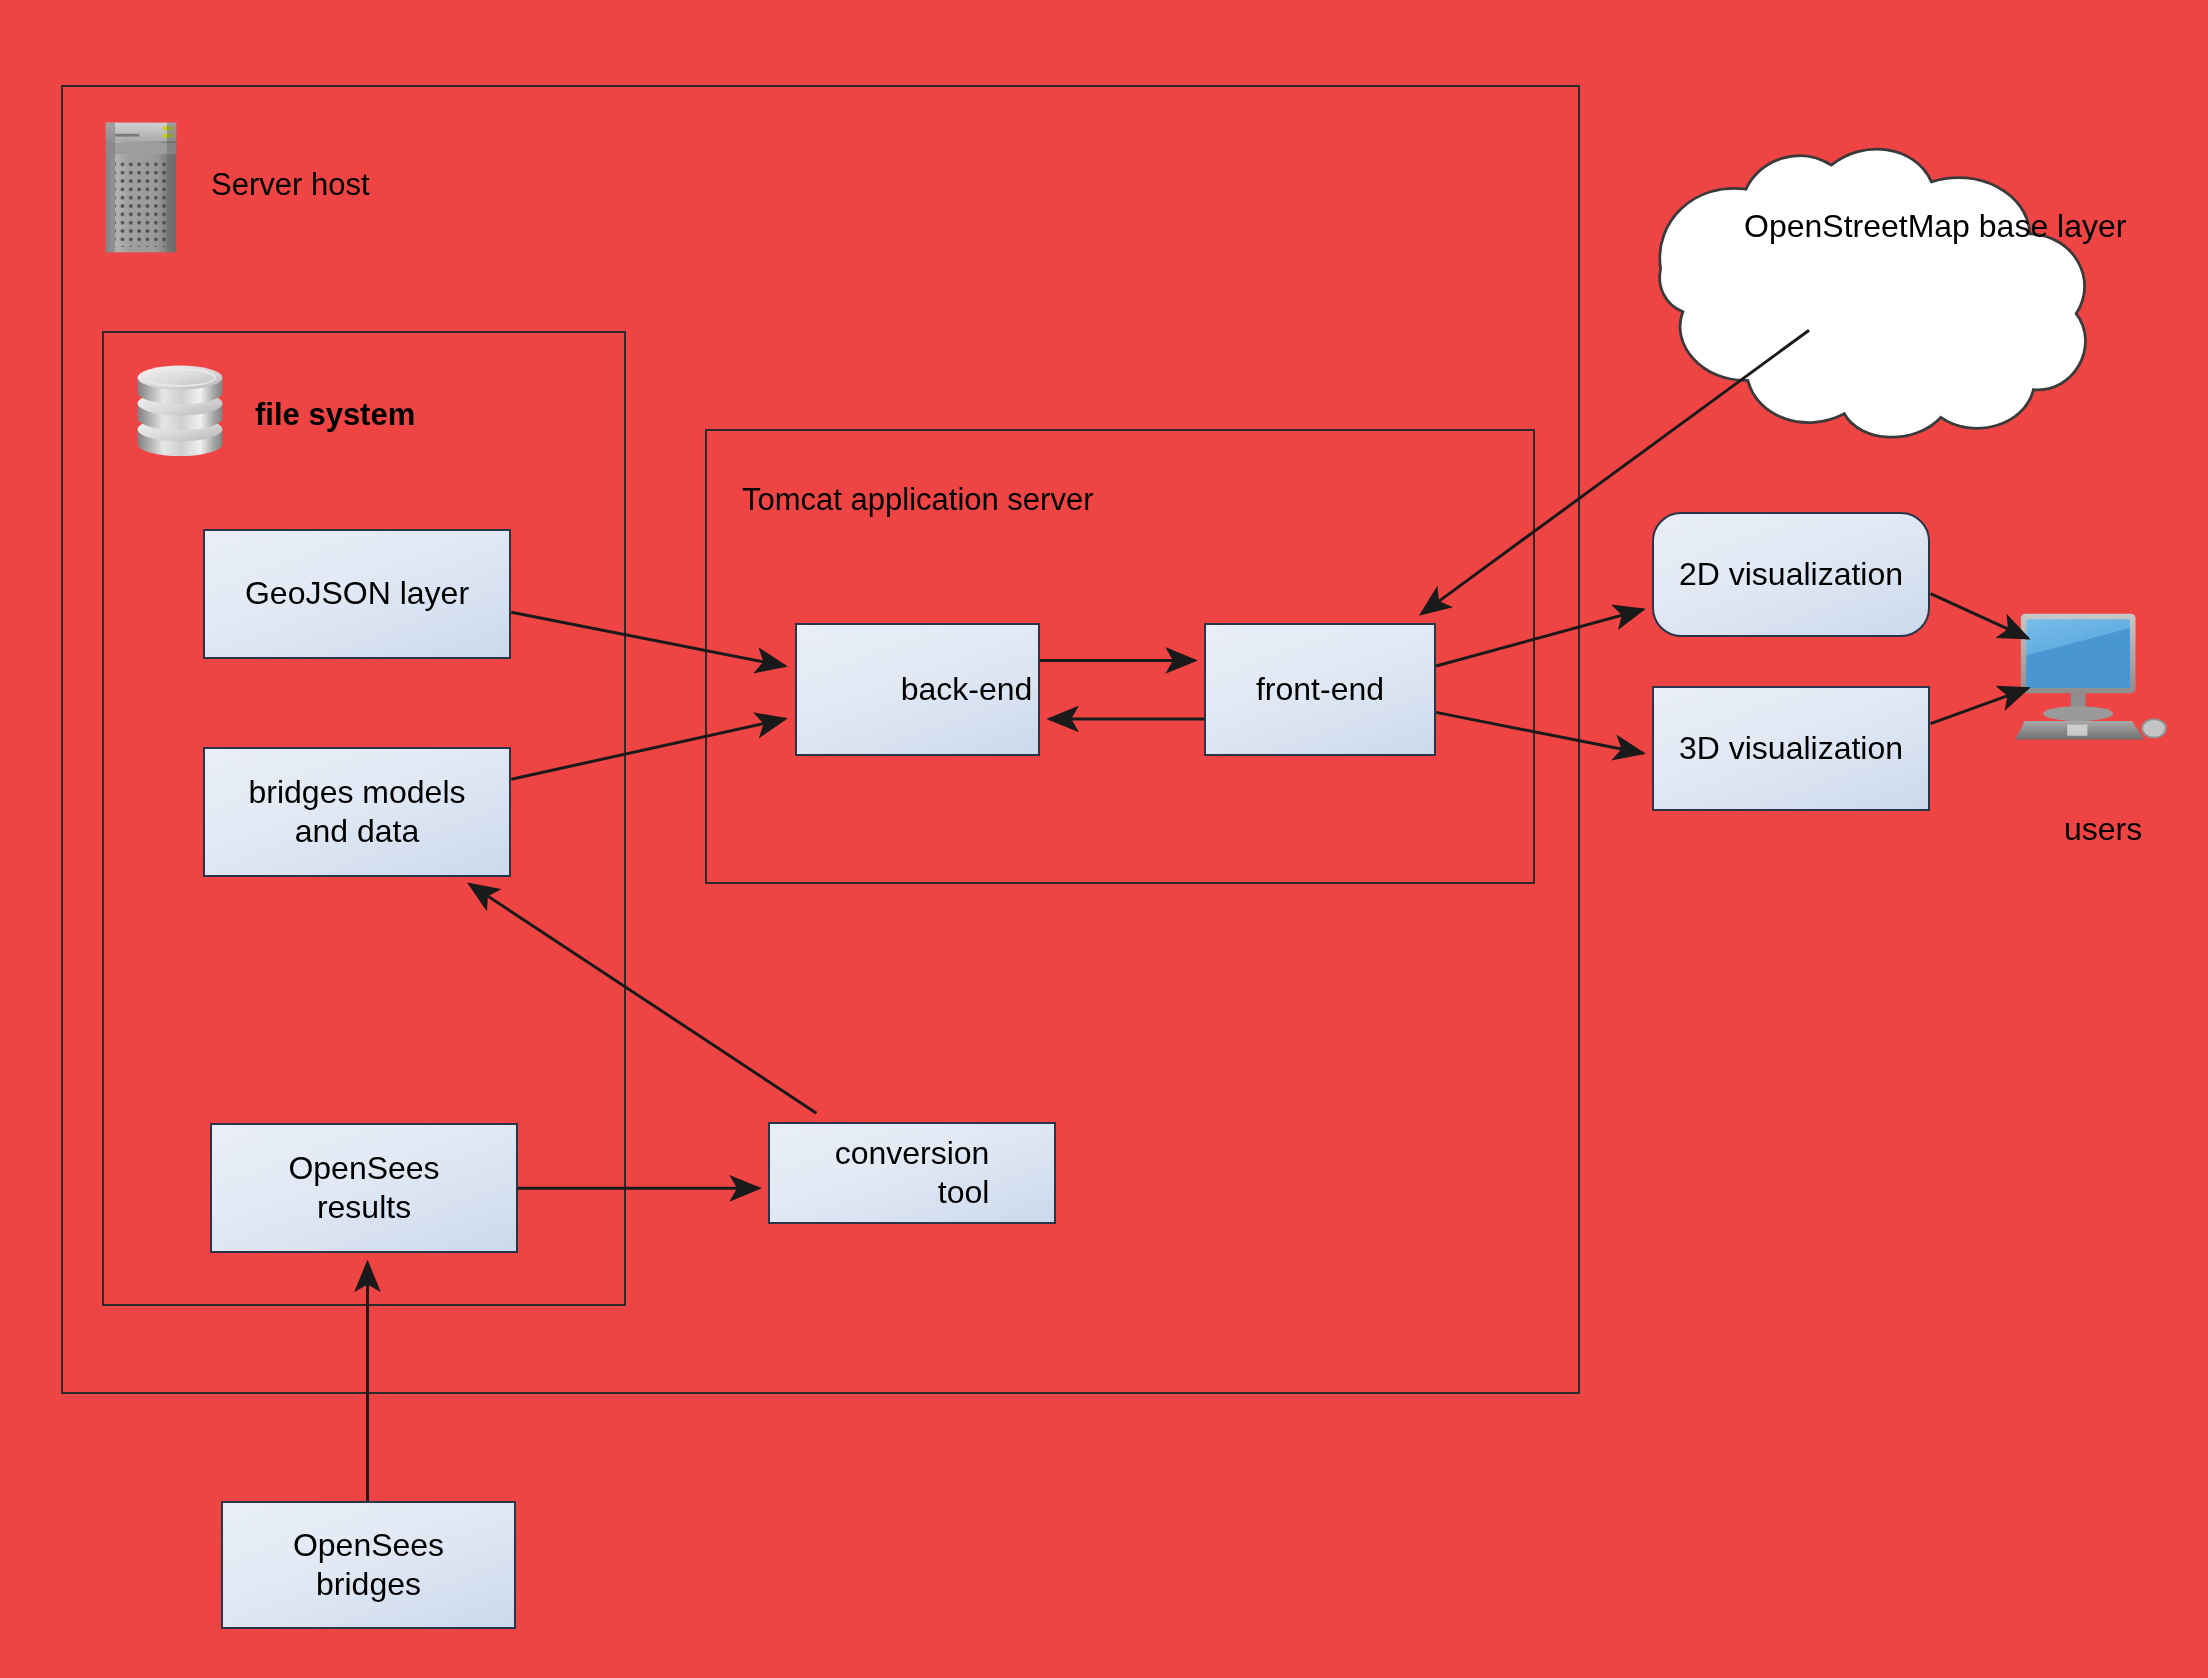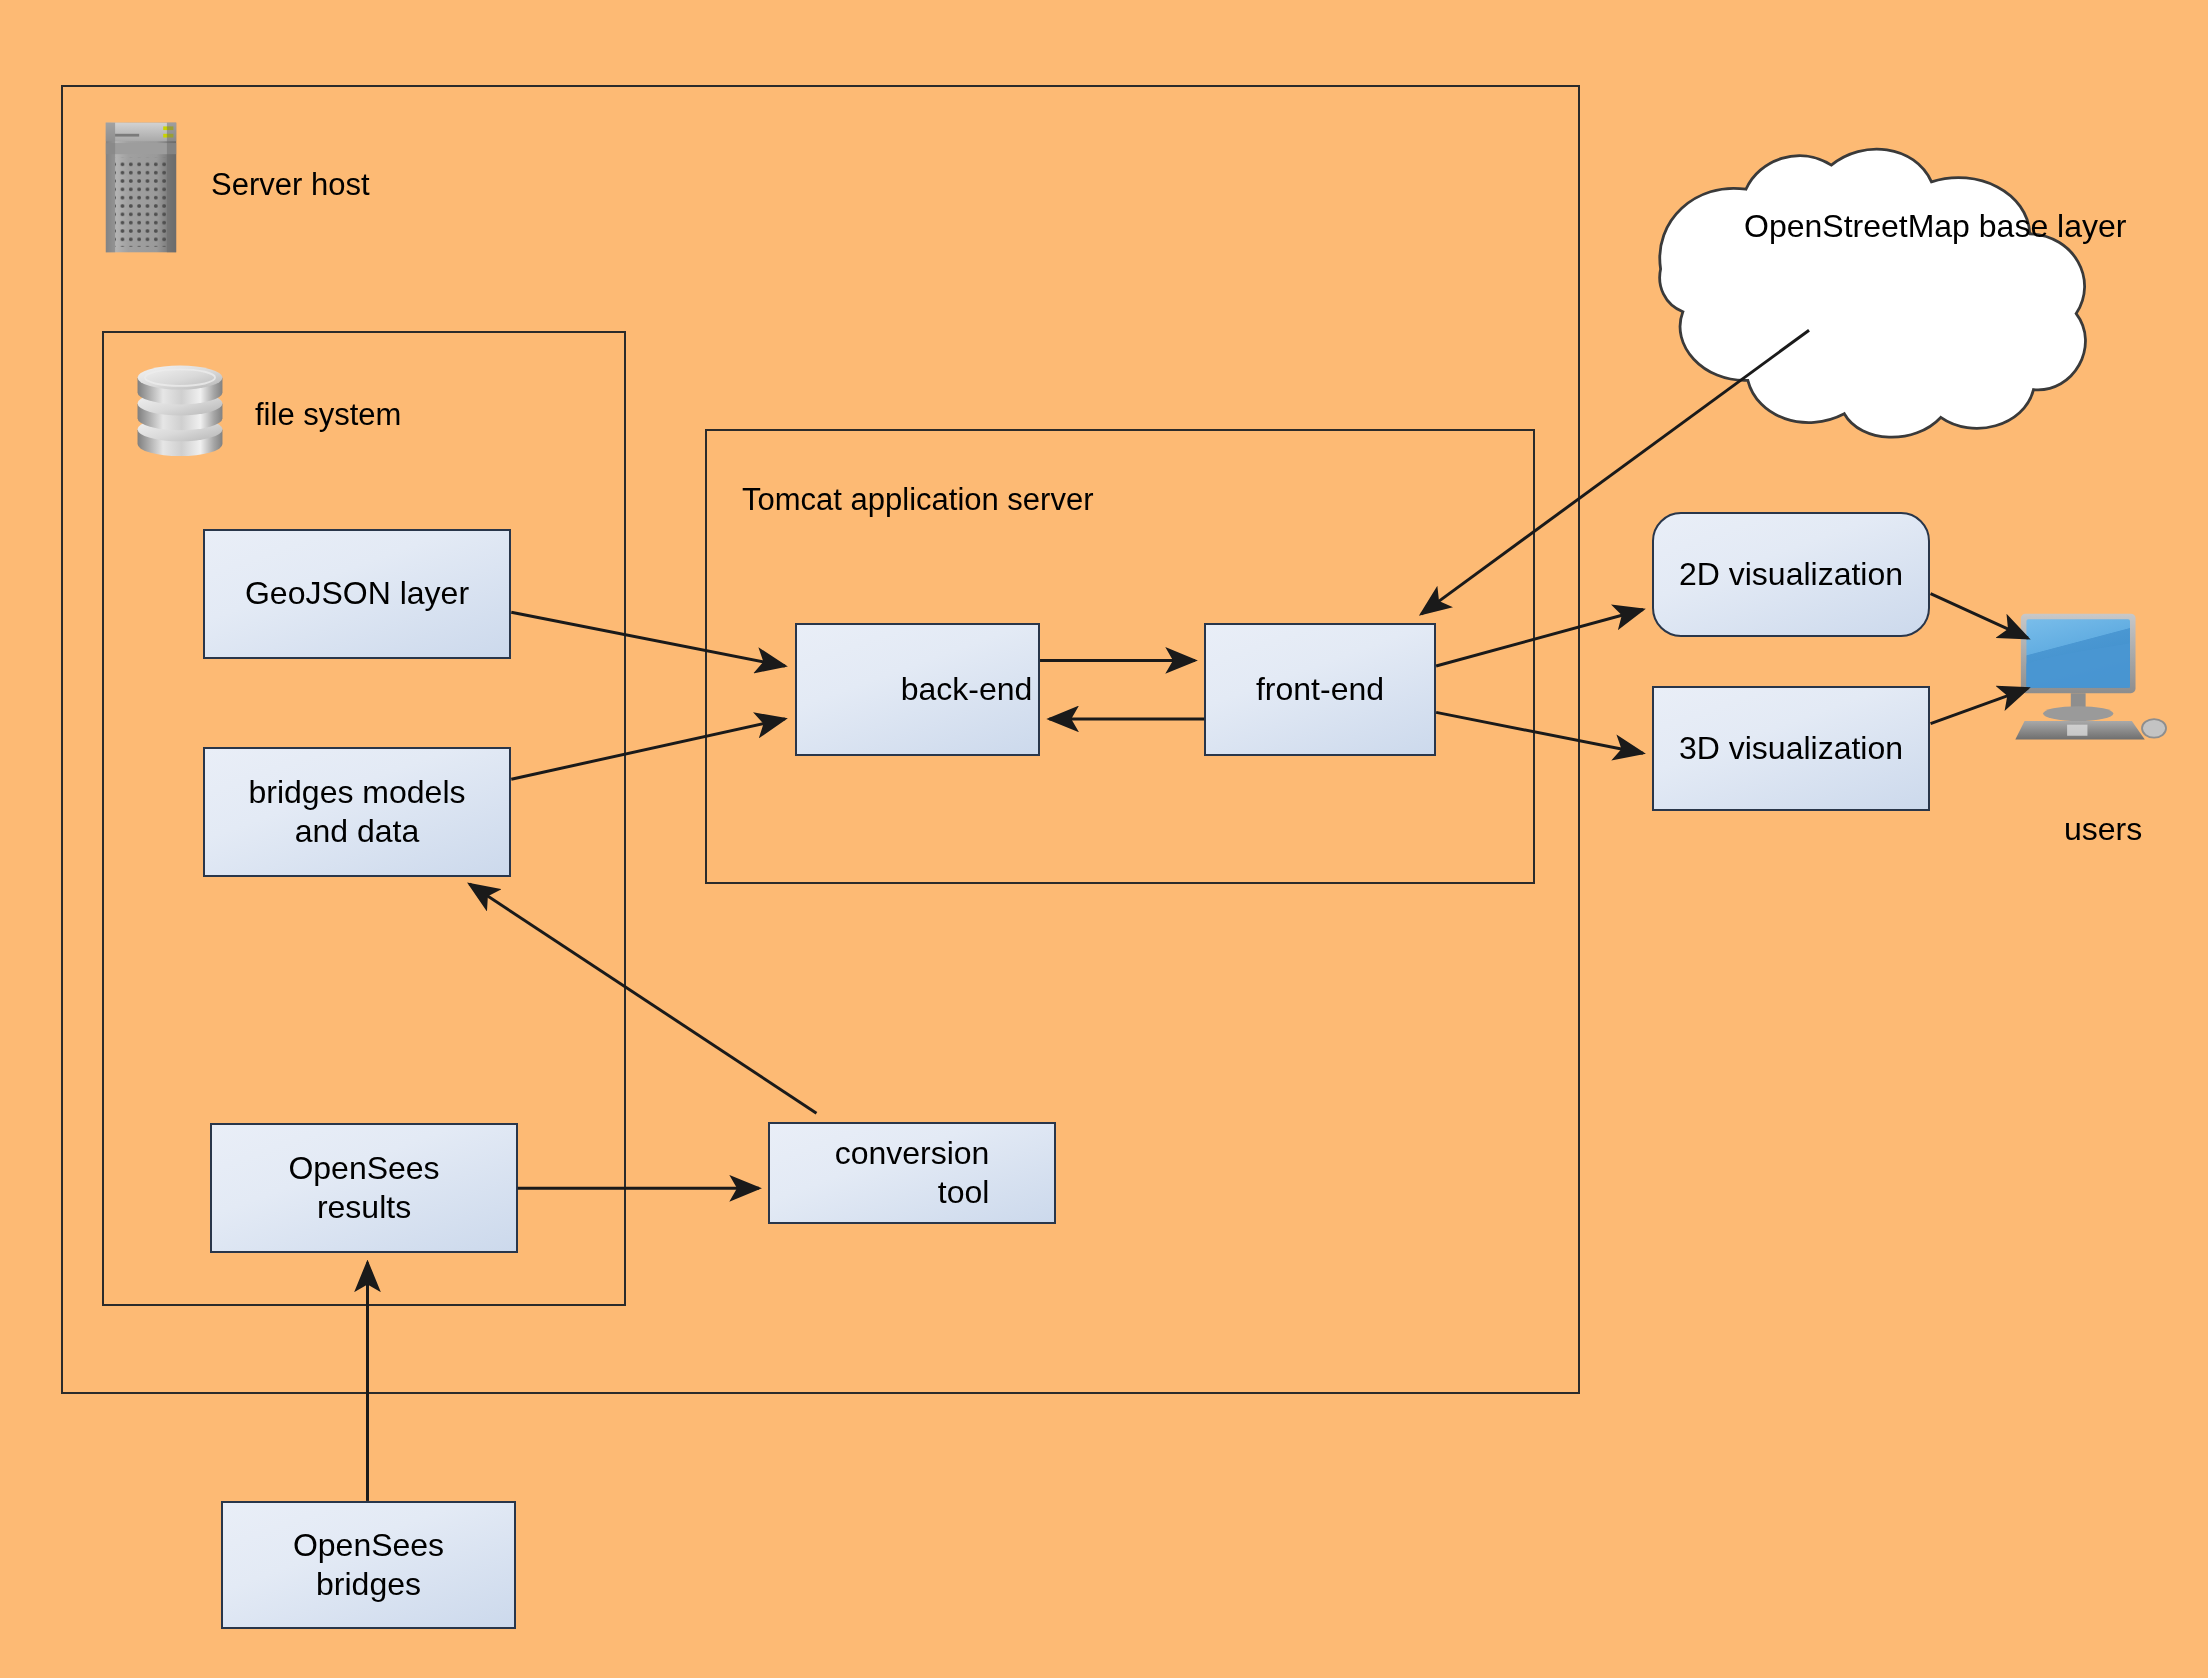--- a/index.html
+++ b/index.html
@@ -9,21 +9,21 @@
     background: #ffffff;
   }
   body {
     font-family: "Liberation Sans", sans-serif;
     color: #000000;
   }
   #stage {
     position: relative;
     width: 2209px;
     height: 1679px;
-    background: #fdba74;
+    background: #ef4444;
     overflow: hidden;
   }
 
   
   .container-box {
     position: absolute;
     background: transparent;
     border: 2.8px solid #2b2b2b;
     box-sizing: border-box;
   }
@@ -89,21 +89,21 @@
 <div id="stage">
 
   <div class="container-box" style="left:61px; top:85px; width:1519px; height:1309px;"></div>
 
   <div class="container-box" style="left:102px; top:331px; width:524px; height:975px;"></div>
 
   <div class="container-box" style="left:705px; top:429px; width:830px; height:455px;"></div>
 
   <div class="container-label" style="left:211px; top:167px;">Server host</div>
 
-  <div class="container-label" style="left:255px; top:397px;">file system</div>
+  <div class="container-label" style="left:255px; top:397px;font-weight:bold;">file system</div>
 
   <div class="container-label" style="left:742px; top:482px;text-align:right;">Tomcat application server</div>
 
   <div class="icon" style="left:102px; top:119px; width:78px; height:137px;">
     <svg width="78" height="137" viewBox="0 0 84 148" aria-hidden="true">
       <defs>
         <linearGradient id="towerBody" x1="0" y1="0" x2="1" y2="0">
           <stop offset="0%" stop-color="#8f8f8f"></stop>
           <stop offset="14%" stop-color="#b4b4b4"></stop>
           <stop offset="32%" stop-color="#a0a0a0"></stop>

